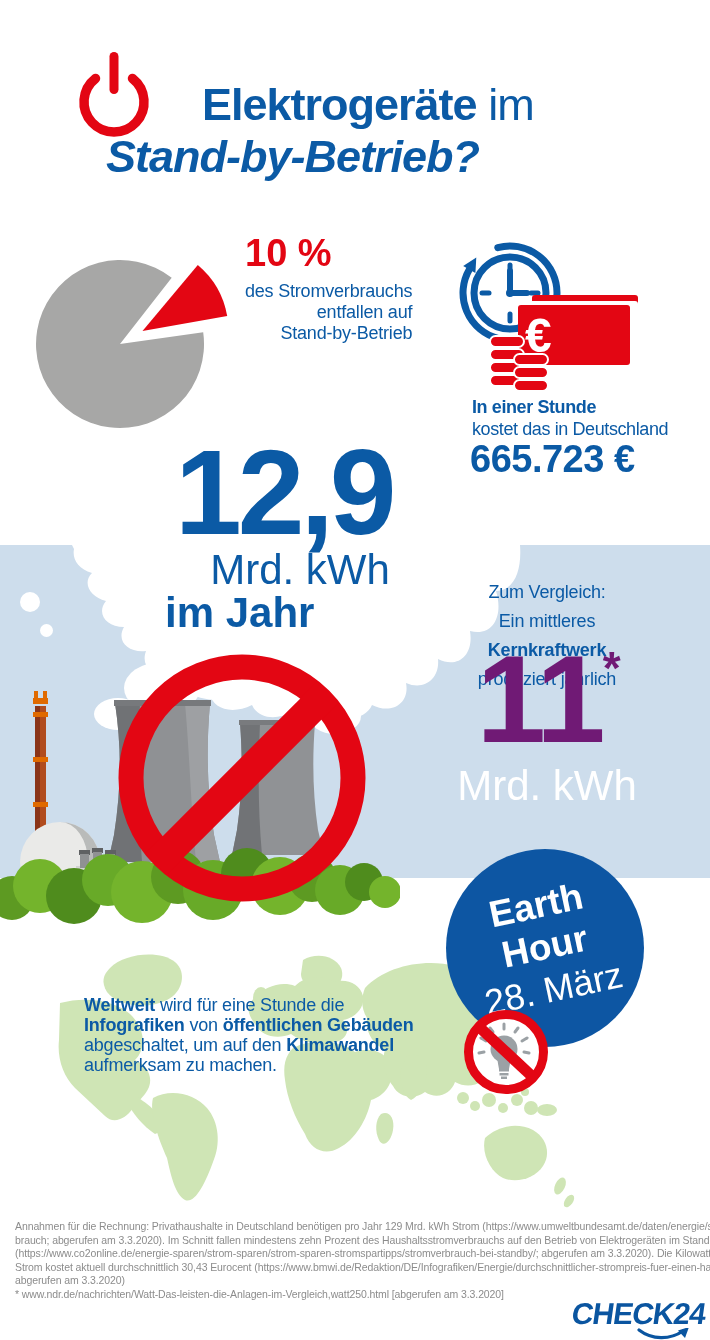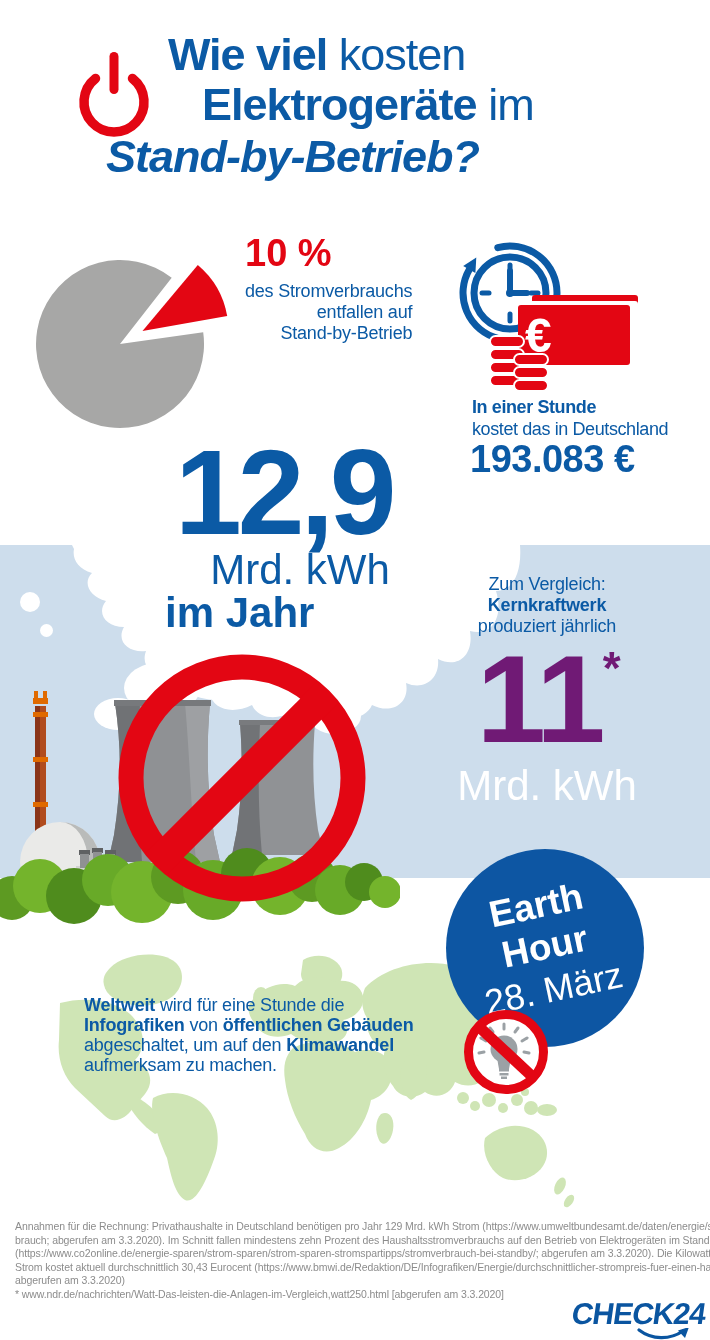--- a/index.html
+++ b/index.html
@@ -5,21 +5,21 @@
   html,body{margin:0;padding:0;background:#fff;}
   #stage{position:relative;width:710px;height:1340px;background:#ffffff;overflow:hidden;
          font-family:"Liberation Sans",sans-serif;}
   .abs{position:absolute;}
   .b{font-weight:bold;}
   .blue{color:#0b5aa5;}
   .red{color:#e30613;}
   .title-line{font-size:45px;line-height:1;color:#0b5aa5;letter-spacing:-1px;white-space:pre;}
   .cap-line{font-size:18px;line-height:21px;color:#0b5aa5;letter-spacing:-0.2px;white-space:pre;}
   .hour-line{font-size:18px;line-height:22px;color:#0b5aa5;letter-spacing:-0.4px;white-space:pre;}
-  .cmp-line{font-size:18px;line-height:21px;color:#0b5aa5;letter-spacing:-0.2px;text-align:center;white-space:pre;}
+  .cmp-line{font-size:18px;line-height:21px;color:#0b5aa5;letter-spacing:-0.2px;text-align:center;white-space:pre;margin-top:8px;}
   .w-line{font-size:18px;line-height:20px;color:#0b5aa5;letter-spacing:-0.2px;white-space:pre;}
   .foot-line{font-size:10.5px;line-height:13.6px;color:#8c8c8c;letter-spacing:-0.1px;white-space:pre;}
   .puff{position:absolute;background:#fff;border-radius:50%;z-index:3;}
   .badge-inner{width:100%;height:100%;display:flex;flex-direction:column;align-items:center;
                justify-content:center;transform:rotate(-12deg);color:#fff;}
 </style>
 </head>
 <body>
 
 <div id="stage">
@@ -61,21 +61,20 @@
   </svg>
   <div class="puff" style="left:20px;top:592px;width:20px;height:20px;"></div>
   <div class="puff" style="left:40px;top:624px;width:13px;height:13px;"></div>
   <div class="puff" style="left:324px;top:626px;width:22px;height:22px;"></div>
   <div class="puff" style="left:344px;top:602px;width:12px;height:12px;"></div>
 
   <svg class="abs" style="left:76px;top:50px;z-index:4;" width="76" height="94" viewBox="0 0 76 94">
     <path d="M56.5,28.4 A30,30 0 1 1 19.5,28.4" fill="none" stroke="#e30613" stroke-width="9.5" stroke-linecap="round"></path>
     <rect x="33.5" y="2" width="9" height="42" rx="4.5" fill="#e30613"></rect>
   </svg>
-  <div class="abs title-line" style="left:168px;top:32px;z-index:4;"><span class="b">Wie viel</span><span> kosten</span></div>
   <div class="abs title-line" style="left:202px;top:82px;z-index:4;"><span class="b">Elektrogeräte</span><span> im</span></div>
   <div class="abs title-line b" style="left:106px;top:134px;z-index:4;font-style:italic;">Stand-by-Betrieb?</div>
 
   <svg class="abs" style="left:28px;top:248px;z-index:4;" width="230" height="200" viewBox="0 0 230 200">
     <path d="M92,96 L143.7,29.8 A84,84 0 1 0 175.2,84.3 Z" fill="#a7a7a6"></path>
     <path d="M114.5,83 L199.2,68.1 A86,86 0 0 0 169.8,17.1 Z" fill="#e30613"></path>
   </svg>
   <div class="abs b red" style="left:245px;top:234px;font-size:38px;line-height:1;z-index:4;">10 %</div>
   <div class="abs" style="left:245px;top:281px;z-index:4;text-align:right;">
     <div class="cap-line">des Stromverbrauchs</div>
@@ -107,21 +106,21 @@
         <rect x="50" y="111" width="34" height="11" rx="5.5"></rect>
       <rect x="50" y="124" width="34" height="11" rx="5.5"></rect>
         <rect x="50" y="137" width="34" height="11" rx="5.5"></rect>
       <rect x="74" y="116" width="34" height="11" rx="5.5"></rect>
         <rect x="74" y="129" width="34" height="11" rx="5.5"></rect>
       <rect x="74" y="142" width="34" height="11" rx="5.5"></rect>
     </g>
   </svg>
   <div class="abs hour-line b" style="left:472px;top:396px;z-index:4;">In einer Stunde</div>
   <div class="abs hour-line" style="left:472px;top:418px;z-index:4;">kostet das in Deutschland</div>
-  <div class="abs b blue" style="left:470px;top:440px;font-size:38px;line-height:1;letter-spacing:-0.5px;z-index:4;">193.083 €</div>
+  <div class="abs b blue" style="left:470px;top:440px;font-size:38px;line-height:1;letter-spacing:-0.5px;z-index:4;">665.723 €</div>
 
   <div class="abs b blue" style="left:175px;top:437px;font-size:120px;line-height:0.92;letter-spacing:-4px;z-index:4;">12,9</div>
   <div class="abs blue" style="left:165px;top:549px;width:270px;text-align:center;font-size:42px;line-height:1;z-index:4;">Mrd. kWh</div>
   <div class="abs b blue" style="left:165px;top:592px;width:270px;text-align:left;font-size:42px;line-height:1;z-index:4;">im Jahr</div>
 
   <svg class="abs" style="left:0;top:630px;z-index:3;" width="400" height="300" viewBox="0 0 400 300">
     <g fill="#ffffff">
       <ellipse cx="162" cy="58" rx="38" ry="26"></ellipse>
         <ellipse cx="218" cy="40" rx="46" ry="30"></ellipse>
       <ellipse cx="288" cy="54" rx="36" ry="24"></ellipse>
@@ -176,20 +175,21 @@
       <circle cx="385" cy="262" r="16" fill="#74b42c"></circle>
     </g>
     <g>
       <circle cx="242" cy="148" r="111" fill="none" stroke="#e30613" stroke-width="25"></circle>
       <line x1="156" y1="234" x2="328" y2="62" stroke="#e30613" stroke-width="30"></line>
     </g>
   </svg>
 
   <div class="abs" style="left:452px;top:574px;width:190px;z-index:4;">
     <div class="cmp-line">Zum Vergleich:</div>
+    <div class="cmp-line">Ein mittleres</div>
     <div class="cmp-line b">Kernkraftwerk</div>
     <div class="cmp-line">produziert jährlich</div>
   </div>
   <div class="abs b" style="left:452px;top:636px;width:190px;text-align:center;font-size:125px;line-height:1;letter-spacing:-3px;color:#701a75;z-index:4;">
     <span>11</span><span style="font-size:46px;vertical-align:58px;">*</span>
   </div>
   <div class="abs" style="left:452px;top:765px;width:190px;text-align:center;font-size:42px;line-height:1;color:#ffffff;z-index:4;">Mrd. kWh</div>
 
   <div class="abs" style="left:446px;top:849px;width:198px;height:198px;border-radius:50%;background:#0d56a3;z-index:4;">
     <div class="badge-inner">

